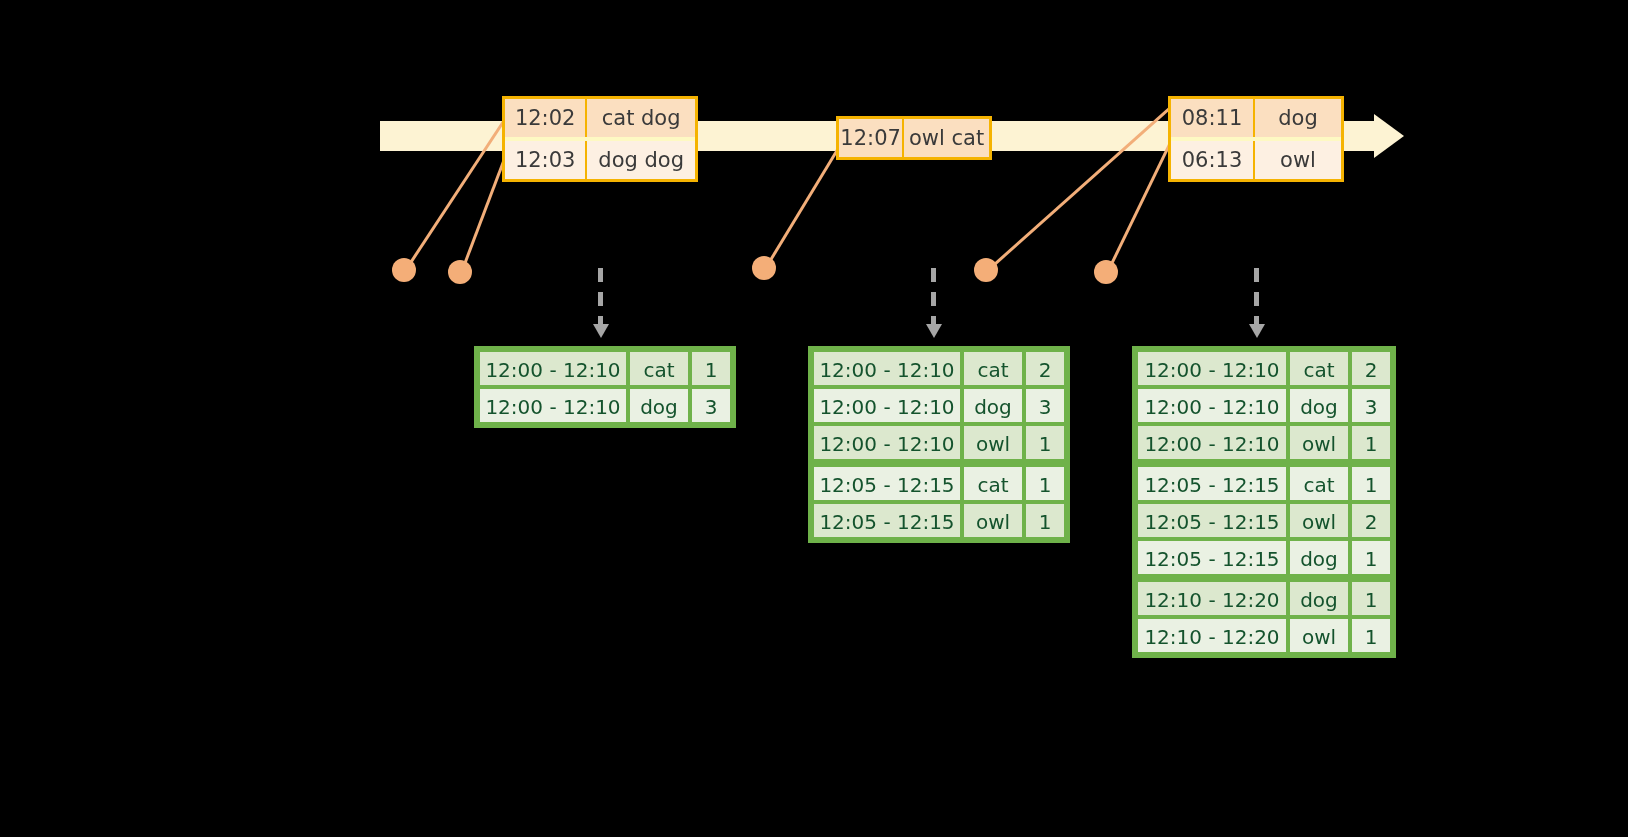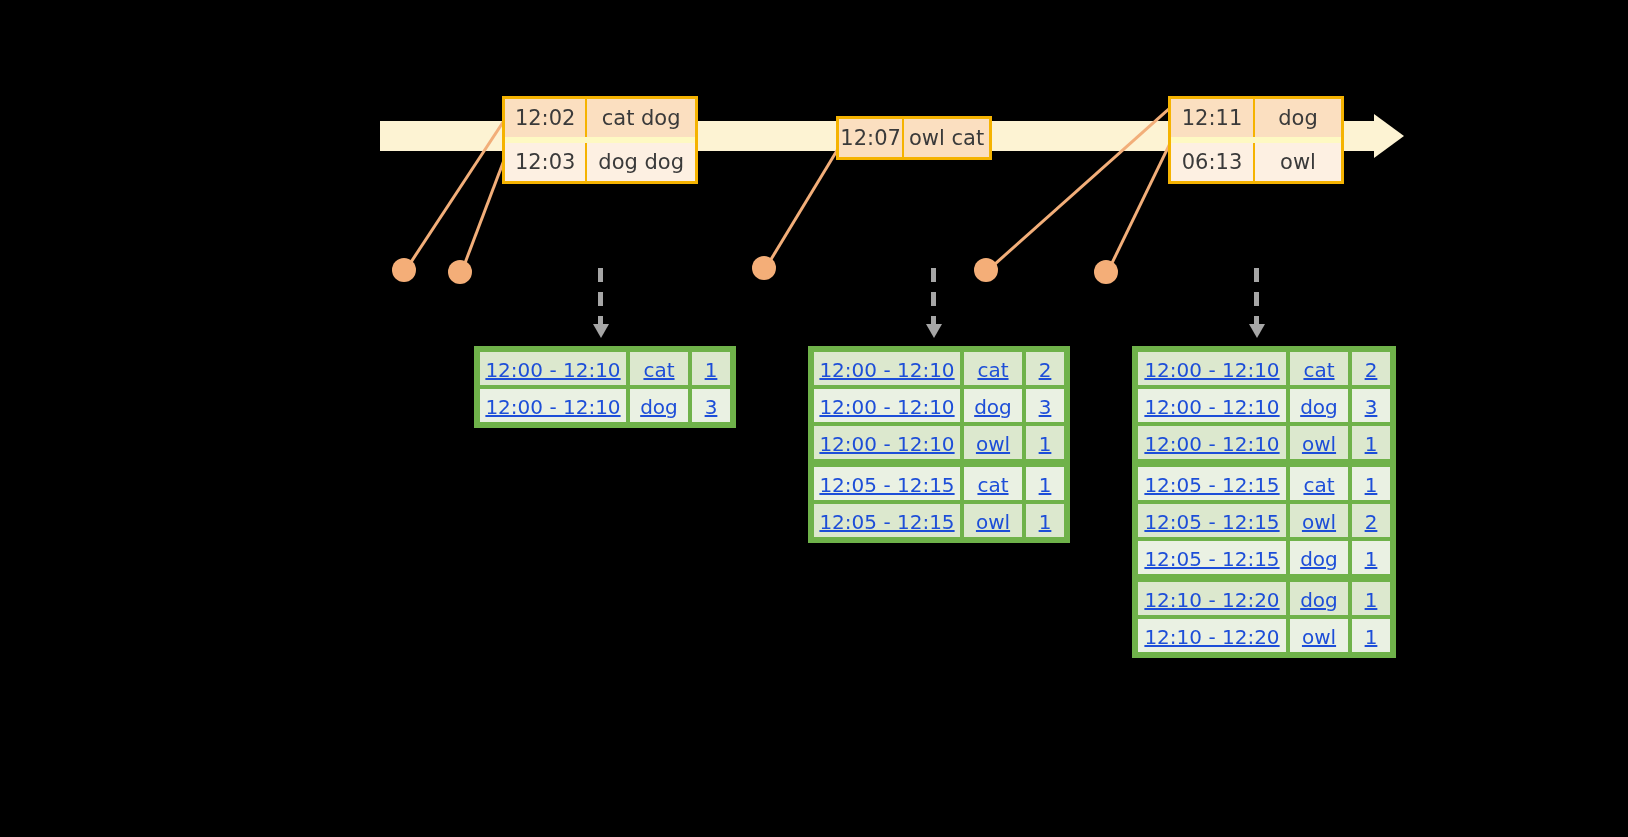--- a/index.html
+++ b/index.html
@@ -29,21 +29,21 @@
   .event-box{
     position:absolute;
     border:3px solid #F5B301;
     box-sizing:border-box;
     border-collapse:collapse;
   }
   .event-row{
     display:flex;
     box-sizing:border-box;
   }
-  .event-row + .event-row{ border-top:6px solid #fef9c3; }
+  .event-row + .event-row{ border-top:4px solid #fef9c3; }
   .event-row.dark  .ev-cell{ background:#FBDFC0; }
   .event-row.light .ev-cell{ background:#FDF0E2; }
   .ev-cell{
     box-sizing:border-box;
     height:38px;
     line-height:38px;
     text-align:center;
     font-size:21px;
     color:#3a3a3a;
     white-space:nowrap;
@@ -83,24 +83,23 @@
     border:4px solid #6FB24A;
     box-sizing:border-box;
   }
   .res-row{ display:flex; }
   .res-row.dark  .res-cell{ background:#DCE8CE; }
   .res-row.light .res-cell{ background:#EAF1E3; }
   .res-cell{
     box-sizing:border-box;
     height:37px;line-height:37px;
     text-align:center;
-    font-size:20px;color:#1d4ed8;
+    font-size:20px;color:#14532d;
     border:2px solid #6FB24A;
     white-space:nowrap;
-    text-decoration:underline;
   }
   .c-window{ width:150px; }
   .c-word{ width:62px; }
   .c-count{ width:42px; }
   .group-sep{ border-top:4px solid #6FB24A; }
 
   #result-table-1{ left:474px; top:310px; }
   #result-table-2{ left:808px; top:310px; }
   #result-table-3{ left:1132px; top:310px; }
   #result-table-3 .c-window{ width:152px; }
@@ -137,21 +136,21 @@
       </div>
     </div>
   <div class="event-box" id="event-box-2">
       <div class="event-row dark">
         <div class="ev-cell ev-time">12:07</div>
         <div class="ev-cell ev-words">owl cat</div>
       </div>
     </div>
   <div class="event-box" id="event-box-3">
       <div class="event-row dark">
-        <div class="ev-cell ev-time">12:11</div>
+        <div class="ev-cell ev-time">08:11</div>
         <div class="ev-cell ev-words">dog</div>
       </div>
       <div class="event-row light">
         <div class="ev-cell ev-time">06:13</div>
         <div class="ev-cell ev-words">owl</div>
       </div>
     </div>
 
   <div id="arrow-layer">
       <div class="down-arrow" style="left: 593px; top: 232px;">

